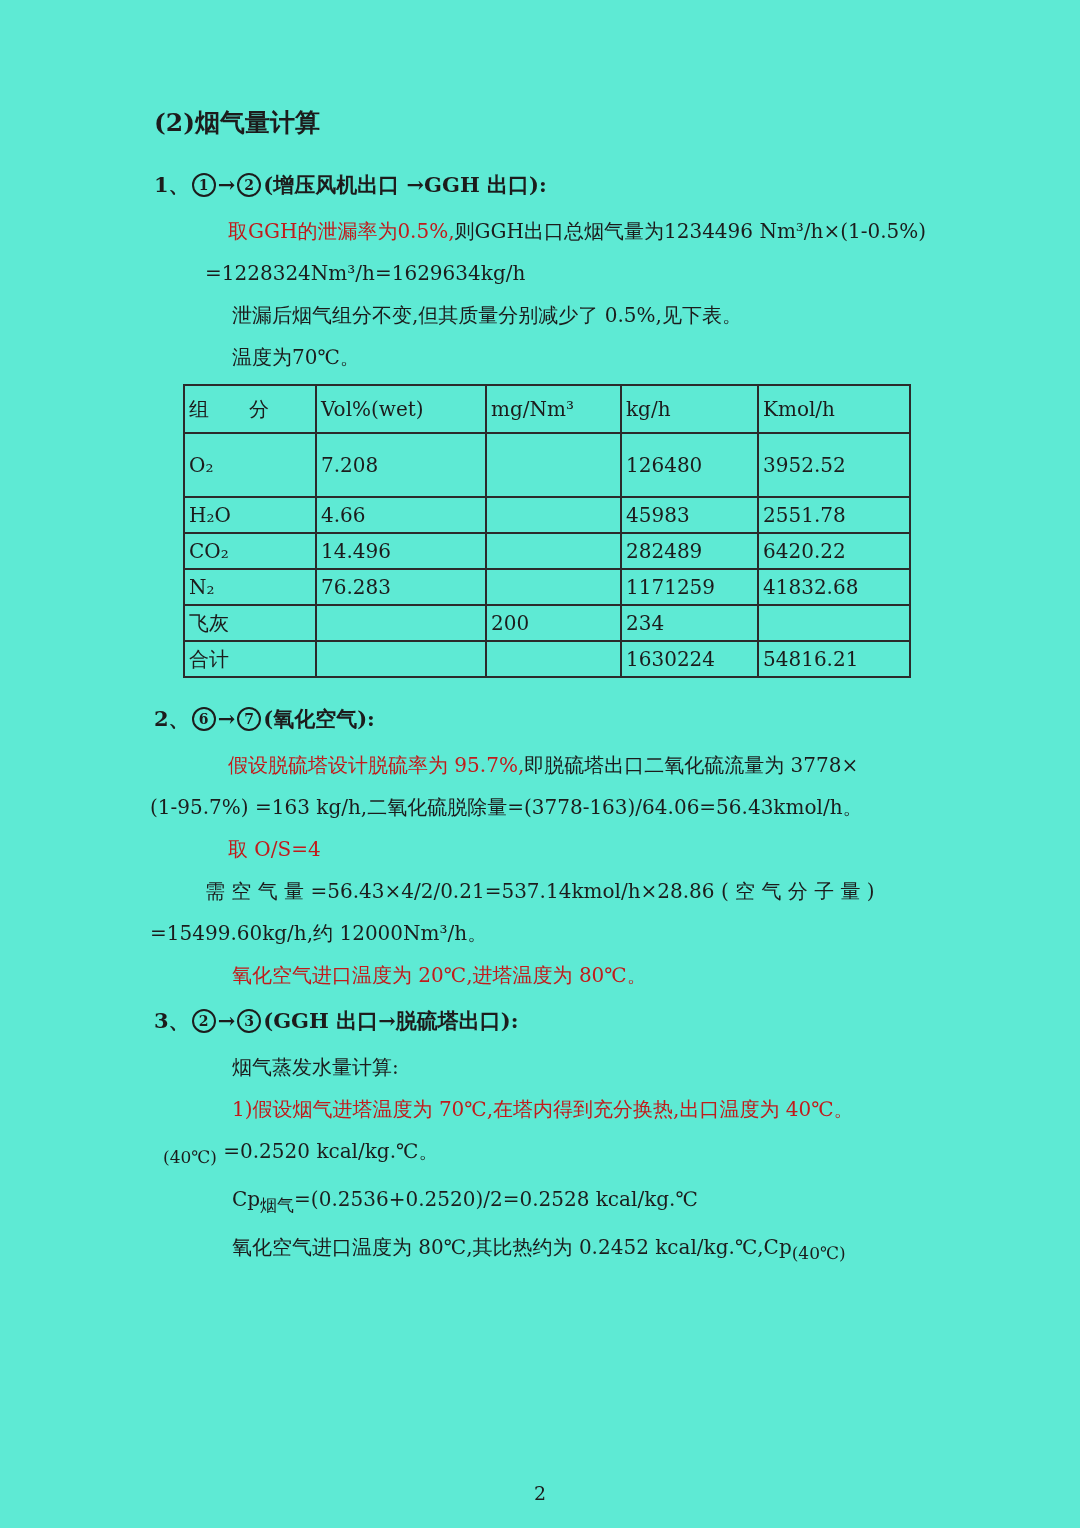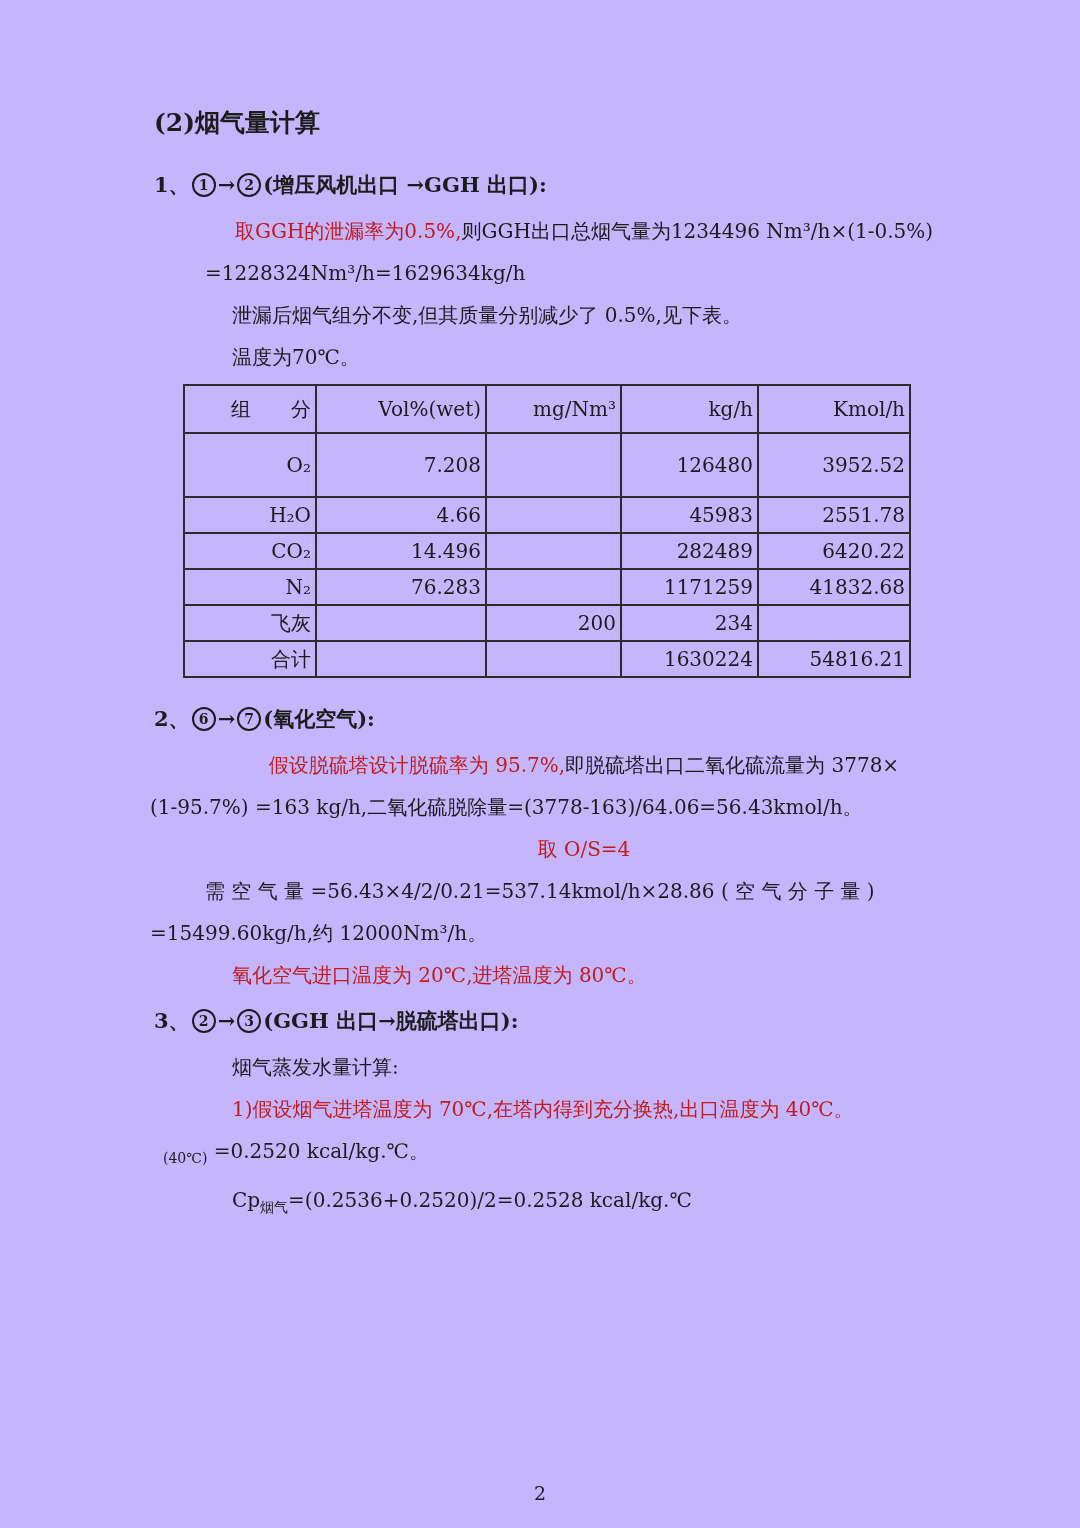--- a/index.html
+++ b/index.html
@@ -1,35 +1,35 @@
 <!DOCTYPE html>
 <html><head>
 <meta charset="utf-8">
 <style>
   html,body{margin:0;padding:0;background:#ffffff;}
-  .page{position:relative;width:1080px;height:1528px;background:#c4b5fd;overflow:hidden;
+  .page{position:relative;width:1080px;height:1528px;background:#5eead4;overflow:hidden;
         font-family:"DejaVu Serif","Liberation Serif",serif;color:#1c1c1c;}
   .content{position:absolute;left:150px;top:104px;width:790px;}
   h1{font-size:25px;line-height:38px;margin:0 0 22px 4px;font-weight:bold;white-space:nowrap;}
   h2{font-size:21px;line-height:42px;margin:4px;font-weight:bold;white-space:nowrap;}
   p{font-size:20px;line-height:42px;margin:0;white-space:nowrap;}
   .i13{padding-left:13px;}
   .i55{padding-left:55px;}
-  .i78{padding-left:78px;text-align:center;}
+  .i78{padding-left:78px;}
   .i82{padding-left:82px;}
   .i88{padding-left:88px;}
   .i130{padding-left:130px;}
   .mt-sec2{margin-top:20px;}
   .red{color:#c11b1b;}
-  .sub{font-size:14px;vertical-align:-5px;}
+  .sub{font-size:17px;vertical-align:-5px;}
   .circled{display:inline-block;width:20px;height:20px;line-height:20px;border:2px solid #1c1c1c;
            border-radius:50%;text-align:center;font-size:14px;vertical-align:2px;margin:0 2px;
            font-weight:bold;}
   table{border-collapse:collapse;table-layout:fixed;width:726px;margin:6px 0 0 33px;}
-  th,td{border:2px solid #2b2b2b;text-align:right;font-size:20px;font-weight:normal;
+  th,td{border:2px solid #2b2b2b;text-align:left;font-size:20px;font-weight:normal;
         padding:0 4px;white-space:pre-line;}
   th{height:46px;}
   td{height:34px;}
   tbody tr:first-child td{height:62px;line-height:26px;}
   .page-number{position:absolute;left:0;right:0;bottom:24px;text-align:center;font-size:19px;}
 </style>
 </head>
 <body>
 
 <div class="page">
@@ -113,16 +113,17 @@
   <p><span>(1-95.7%) =163 kg/h,二氧化硫脱除量=(3778-163)/64.06=56.43kmol/h。</span></p>
       <p class="i78"><span class="red">取 O/S=4</span></p>
       <p class="i55"><span>需 空 气 量 =56.43×4/2/0.21=537.14kmol/h×28.86 ( 空 气 分 子 量 )</span></p>
       <p><span>=15499.60kg/h,约 12000Nm³/h。</span></p>
       <p class="i82"><span class="red">氧化空气进口温度为 20℃,进塔温度为 80℃。</span></p>
       <h2><span>3、</span><span class="circled">2</span><span>→</span><span class="circled">3</span><span>(GGH 出口→脱硫塔出口):</span></h2>
       <p class="i82"><span>烟气蒸发水量计算:</span></p>
       <p class="i82"><span class="red">1)假设烟气进塔温度为 70℃,在塔内得到充分换热,出口温度为 40℃。</span></p>
       <p class="i13"><span class="sub">(40℃)</span><span> =0.2520 kcal/kg.℃。</span></p>
       <p class="i82"><span>Cp</span><span class="sub">烟气</span><span>=(0.2536+0.2520)/2=0.2528 kcal/kg.℃</span></p>
+      <p class="i82"><span>氧化空气进口温度为 80℃,其比热约为 0.2452 kcal/kg.℃,Cp</span><span class="sub">(40℃)</span></p>
     </div>
 
   <div class="page-number">2</div>
 </div>
 
 </body></html>

